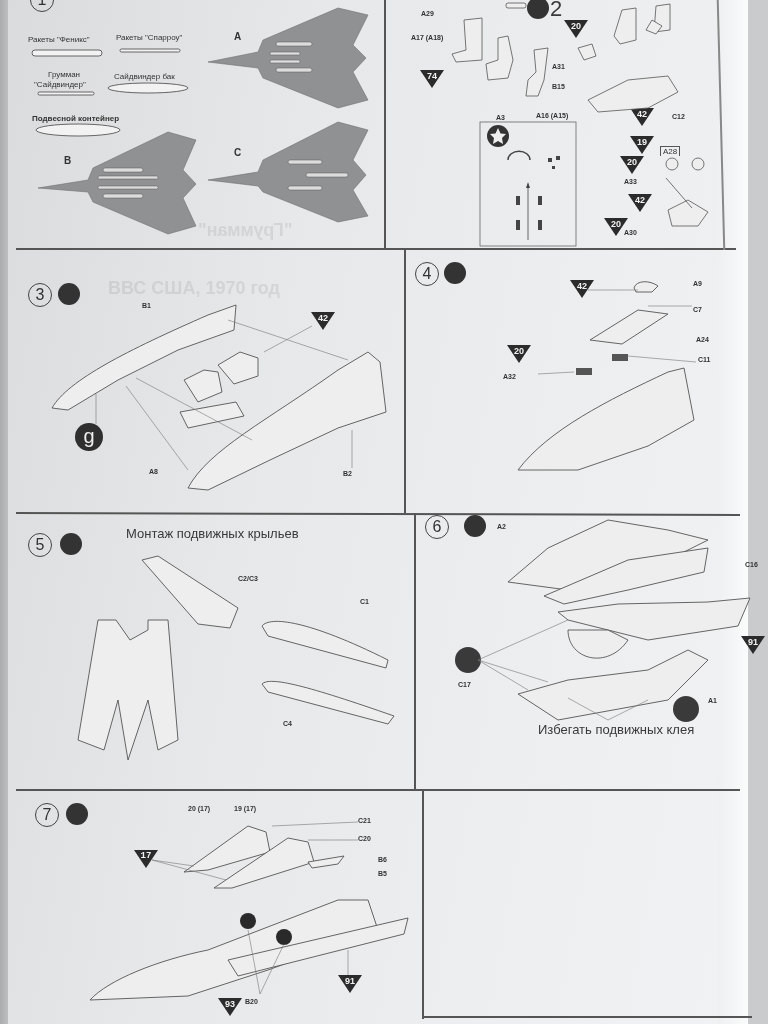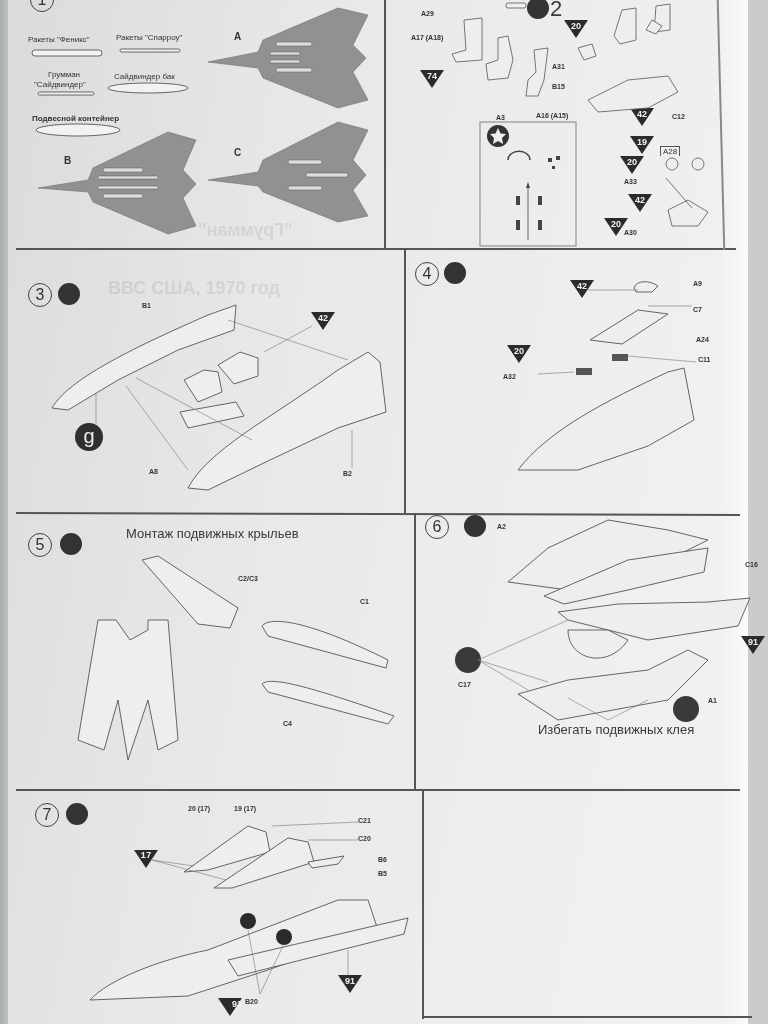--- a/index.html
+++ b/index.html
@@ -260,21 +260,21 @@
     <div class="lbl" style="left:350px;top:817px;">C21</div>
     <div class="lbl" style="left:350px;top:835px;">C20</div>
     <div class="lbl" style="left:370px;top:856px;">B6</div>
     <div class="lbl" style="left:370px;top:870px;">B5</div>
     <div class="lbl" style="left:237px;top:998px;">B20</div>
     <div class="tri" style="left:126px;top:850px;"></div>
     <div class="trinum" style="left:126px;top:851px;font-family:Liberation Mono, monospace;">17</div>
     <div class="tri" style="left:330px;top:975px;"></div>
     <div class="trinum" style="left:330px;top:976px;">91</div>
     <div class="tri" style="left:210px;top:998px;"></div>
-    <div class="trinum" style="left:210px;top:999px;text-align:right;">93</div>
+    <div class="trinum" style="left:210px;top:999px;">93</div>
     <svg class="draw" style="left:0;top:0;" width="414" height="1024">
       <g fill="#eeeeee" stroke="#555" stroke-width="0.9">
         <path d="M176 872 L240 826 L258 832 L262 852 L200 870 Z"></path>
         <path d="M206 888 L280 838 L300 842 L306 862 L224 888 Z"></path>
         <path d="M300 862 L336 856 L330 864 L304 868 Z"></path>
         <path d="M82 1000 C100 980 150 960 200 950 L330 900 L360 900 L370 930 L260 970 L180 996 Z"></path>
         <path d="M220 960 L400 918 L396 934 L230 976 Z"></path>
       </g>
       <g fill="#2a2a2a">
           <circle cx="240" cy="921" r="8"></circle>

